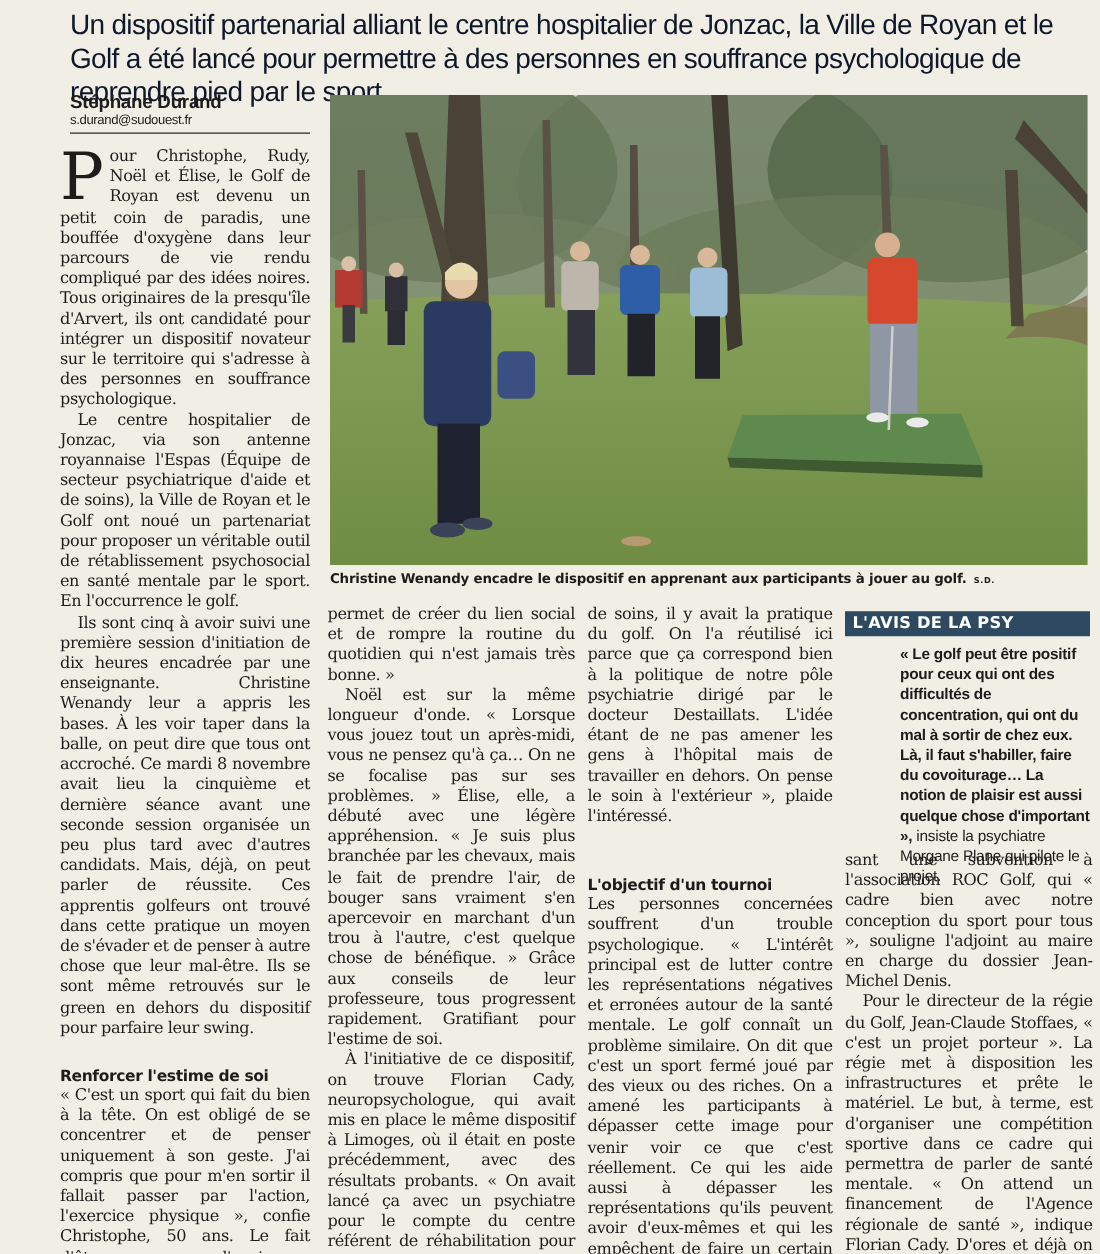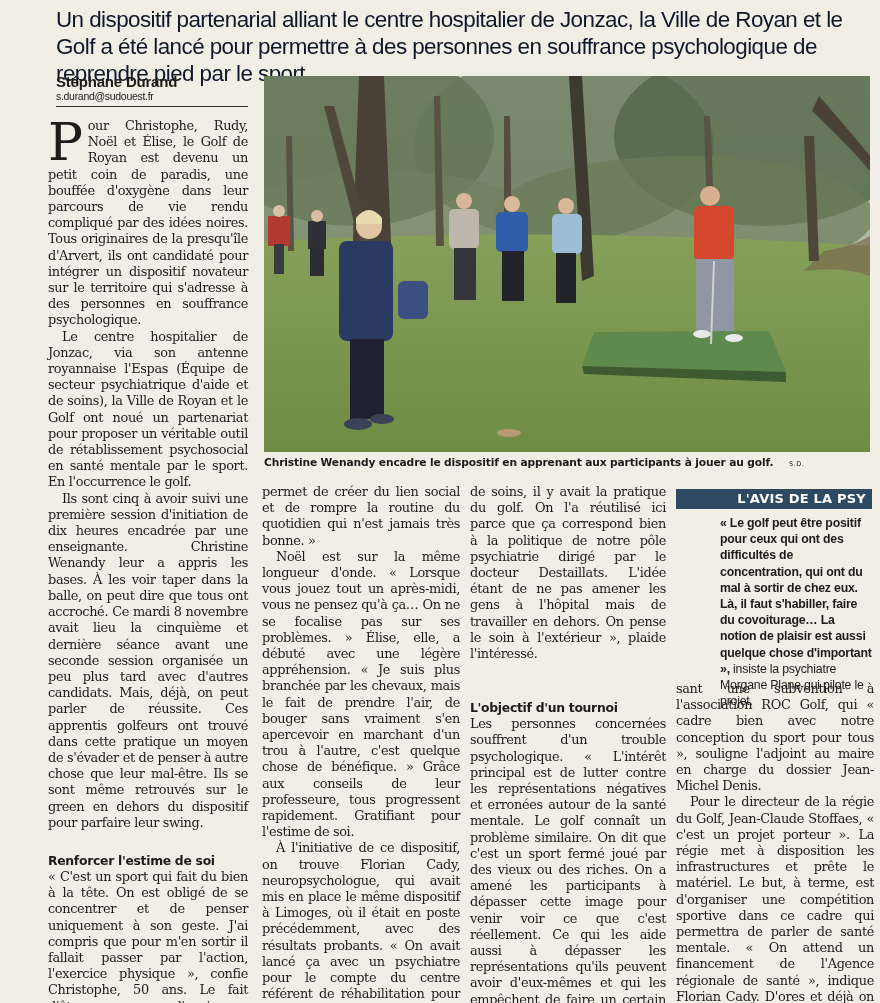--- a/index.html
+++ b/index.html
@@ -20,21 +20,21 @@
     font-family: "Liberation Sans", sans-serif; }
   .byline .author { font-weight: bold; font-size: 15px; line-height: 14px; letter-spacing: -0.2px; }
   .byline .email { font-size: 10.5px; line-height: 14px; letter-spacing: -0.3px; }
   .byline-rule { position: absolute; left: 56px; top: 106px; width: 192px; height: 1px; background: #2a2926; }
 
   .photo { position: absolute; left: 264px; top: 76px; width: 606px; height: 376px; overflow: hidden; background: #7a8a5a; }
   .photo svg { display: block; }
   .caption { position: absolute; left: 264px; top: 456px; width: 610px;
     font-family: "DejaVu Sans", sans-serif; font-weight: bold;
     font-size: 10.7px; line-height: 14px; letter-spacing: -0.15px; white-space: nowrap; }
-  .caption .credit { font-weight: normal; font-size: 6.5px; letter-spacing: 0.5px; margin-left: 12px; }
+  .caption .credit { font-weight: bold; font-size: 6.5px; letter-spacing: 0.5px; margin-left: 2px; }
 
   .col { position: absolute; font-size: 12.9px; line-height: 16.2px; letter-spacing: -0.35px;
     text-align: justify; hyphens: none; }
   .col p { margin: 0; text-indent: 14px; }
   .col p.noindent { text-indent: 0; }
   .col1 { left: 48px; top: 118px; width: 200px; }
   .col2 { left: 262px; top: 484px; width: 198px; }
   .col3 { left: 470px; top: 484px; width: 196px; }
   .col4 { left: 676px; top: 681px; width: 198px; }
   .dropcap { float: left; font-size: 52px; line-height: 42px; margin: 3px 5px -2px 0; font-family: "DejaVu Serif", serif; }
@@ -156,21 +156,21 @@
 </div>
 
 <div class="col col3">
   <p class="noindent">de soins, il y avait la pratique du golf. On l'a réutilisé ici parce que ça correspond bien à la politique de notre pôle psychiatrie dirigé par le docteur Destaillats. L'idée étant de ne pas amener les gens à l'hôpital mais de travailler en dehors. On pense le soin à l'extérieur », plaide l'intéressé.</p>
   <h3 class="subhead">L'objectif d'un tournoi</h3>
   <p class="noindent">Les personnes concernées souffrent d'un trouble psychologique. « L'intérêt principal est de lutter contre les représentations négatives et erronées autour de la santé mentale. Le golf connaît un problème similaire. On dit que c'est un sport fermé joué par des vieux ou des riches. On a amené les participants à dépasser cette image pour venir voir ce que c'est réellement. Ce qui les aide aussi à dépasser les représentations qu'ils peuvent avoir d'eux-mêmes et qui les empêchent de faire un certain nombre de choses. »</p>
 
 </div>
 
 <div class="psy-box">
-  <div class="psy-title" style="background: rgb(46, 74, 99); text-align: right;">L'AVIS DE LA PSY</div>
+  <div class="psy-title" style="background: rgb(46, 74, 99);">L'AVIS DE LA PSY</div>
   <div class="psy-text">
     <span class="strong">« Le golf peut être positif pour ceux qui ont des difficultés de concentration, qui ont du mal à sortir de chez eux. Là, il faut s'habiller, faire du covoiturage… La notion de plaisir est aussi quelque chose d'important »,</span>
     <span>insiste la psychiatre Morgane Plane qui pilote le projet.</span>
   </div>
 </div>
 
 <div class="col col4">
   <p class="noindent">sant une subvention à l'association ROC Golf, qui « cadre bien avec notre conception du sport pour tous », souligne l'adjoint au maire en charge du dossier Jean-Michel Denis.</p>
   <p>Pour le directeur de la régie du Golf, Jean-Claude Stoffaes, « c'est un projet porteur ». La régie met à disposition les infrastructures et prête le matériel. Le but, à terme, est d'organiser une compétition sportive dans ce cadre qui permettra de parler de santé mentale. « On attend un financement de l'Agence régionale de santé », indique Florian Cady. D'ores et déjà on peut dire qu'il n'y aura que des gagnants.</p>
 </div>

